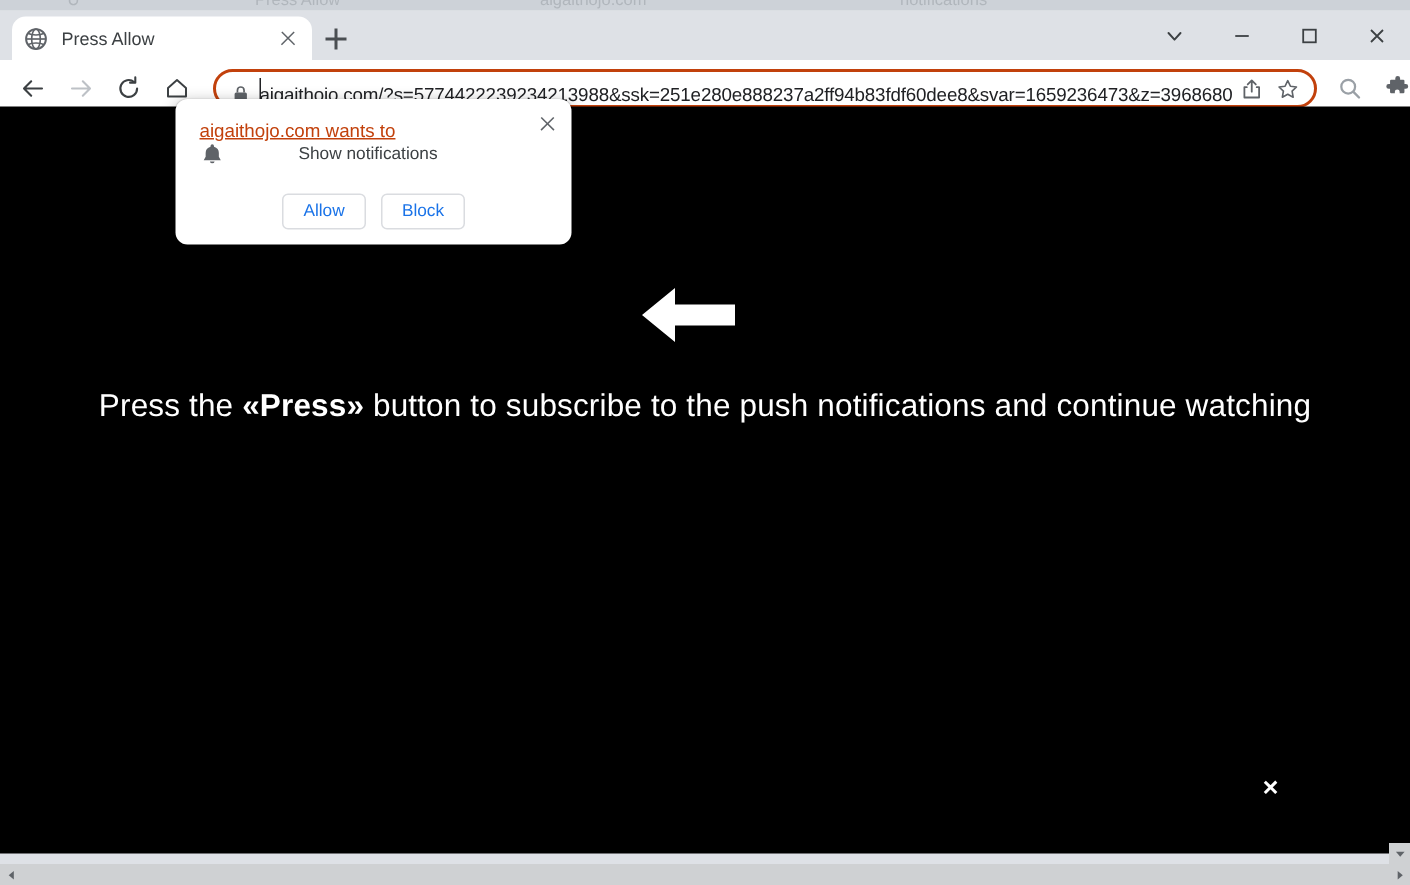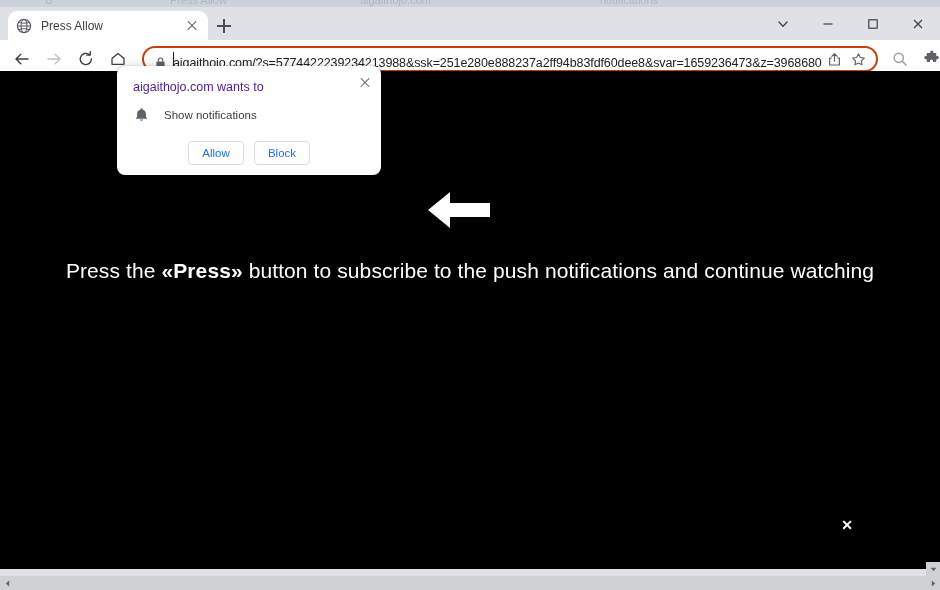--- a/index.html
+++ b/index.html
@@ -251,28 +251,29 @@
     width: 264px;
     background: #ffffff;
     border-radius: 8px;
     box-shadow: 0 2px 10px rgba(0,0,0,.30), 0 0 1px rgba(0,0,0,.25);
     padding: 14px 16px 10px 16px;
     box-sizing: border-box;
     z-index: 20;
   }
   .perm-title {
     font-size: 12.5px;
-    color: #4c1d95;
-    margin-bottom: 12px;
+    color: #c2410c;
     padding-right: 16px;
+    text-decoration: underline;
   }
   .perm-row {
     display: flex;
     align-items: center;
     margin-bottom: 18px;
+    gap: 35px;
   }
   .bell-icon {
     width: 17px; height: 17px;
     flex: 0 0 17px;
     margin-right: 14px;
     display: flex;
     align-items: center;
     justify-content: center;
   }
   .perm-label {

